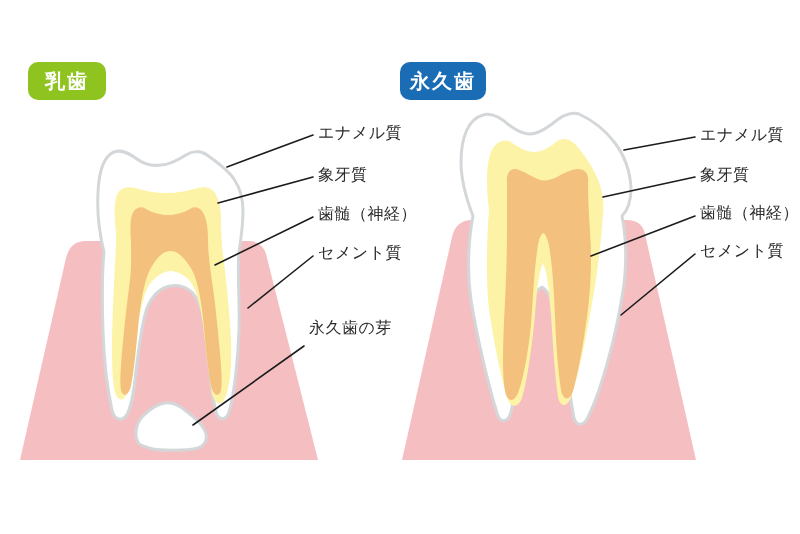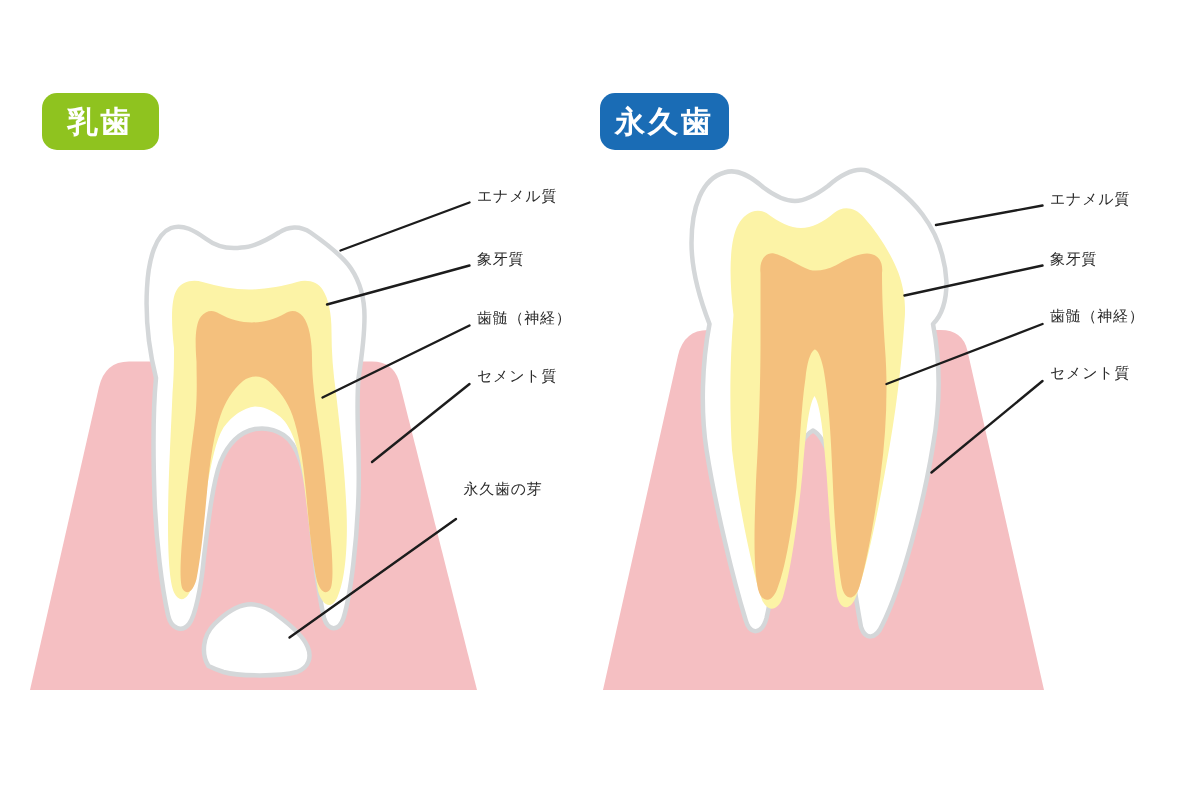--- a/index.html
+++ b/index.html
@@ -14,24 +14,23 @@
     position:absolute;
     top:62px;height:38px;
     border-radius:10px;
     display:flex;align-items:center;justify-content:center;
     font-size:20px;font-weight:bold;letter-spacing:2px;
   }
   .badge-left{left:28px;width:78px;}
   .badge-right{left:400px;width:86px;}
   .lbl{
     position:absolute;
-    font-size:10px;line-height:15px;
+    font-size:16px;line-height:15px;
     letter-spacing:0.5px;
     white-space:nowrap;
-    font-family:Liberation Mono, monospace;
   }
 </style>
 </head>
 <body>
 
 <div class="stage" style="background: rgb(255, 255, 255);">
 
   <svg class="diagram-svg" width="800" height="534" viewBox="0 0 800 534">
 
     <g>

